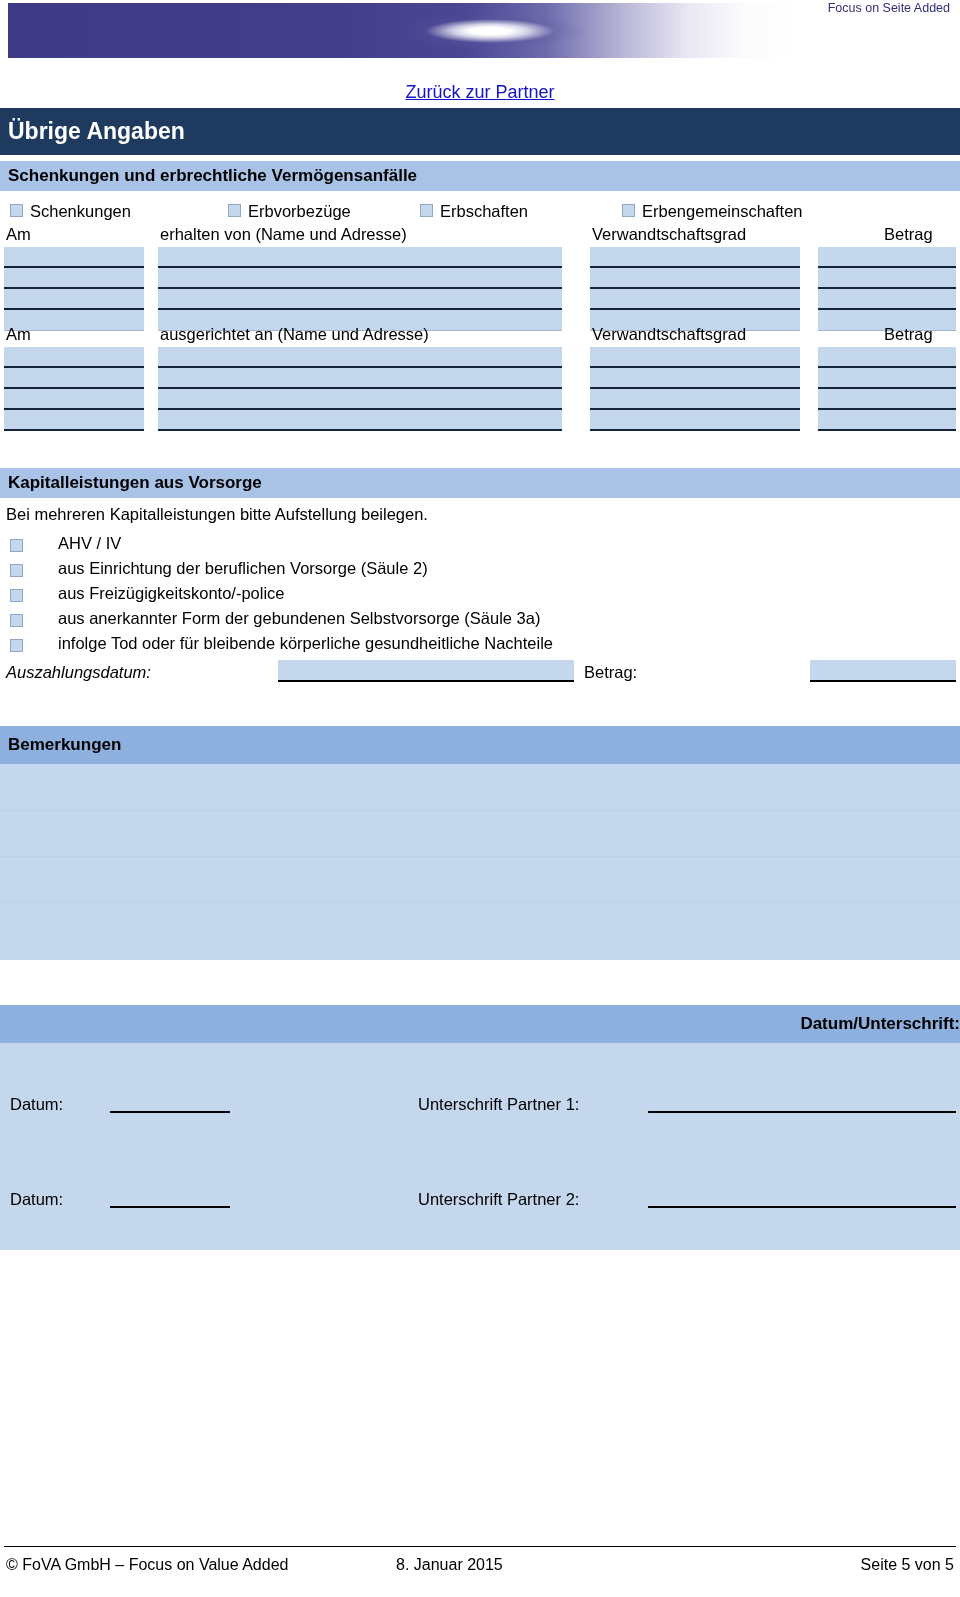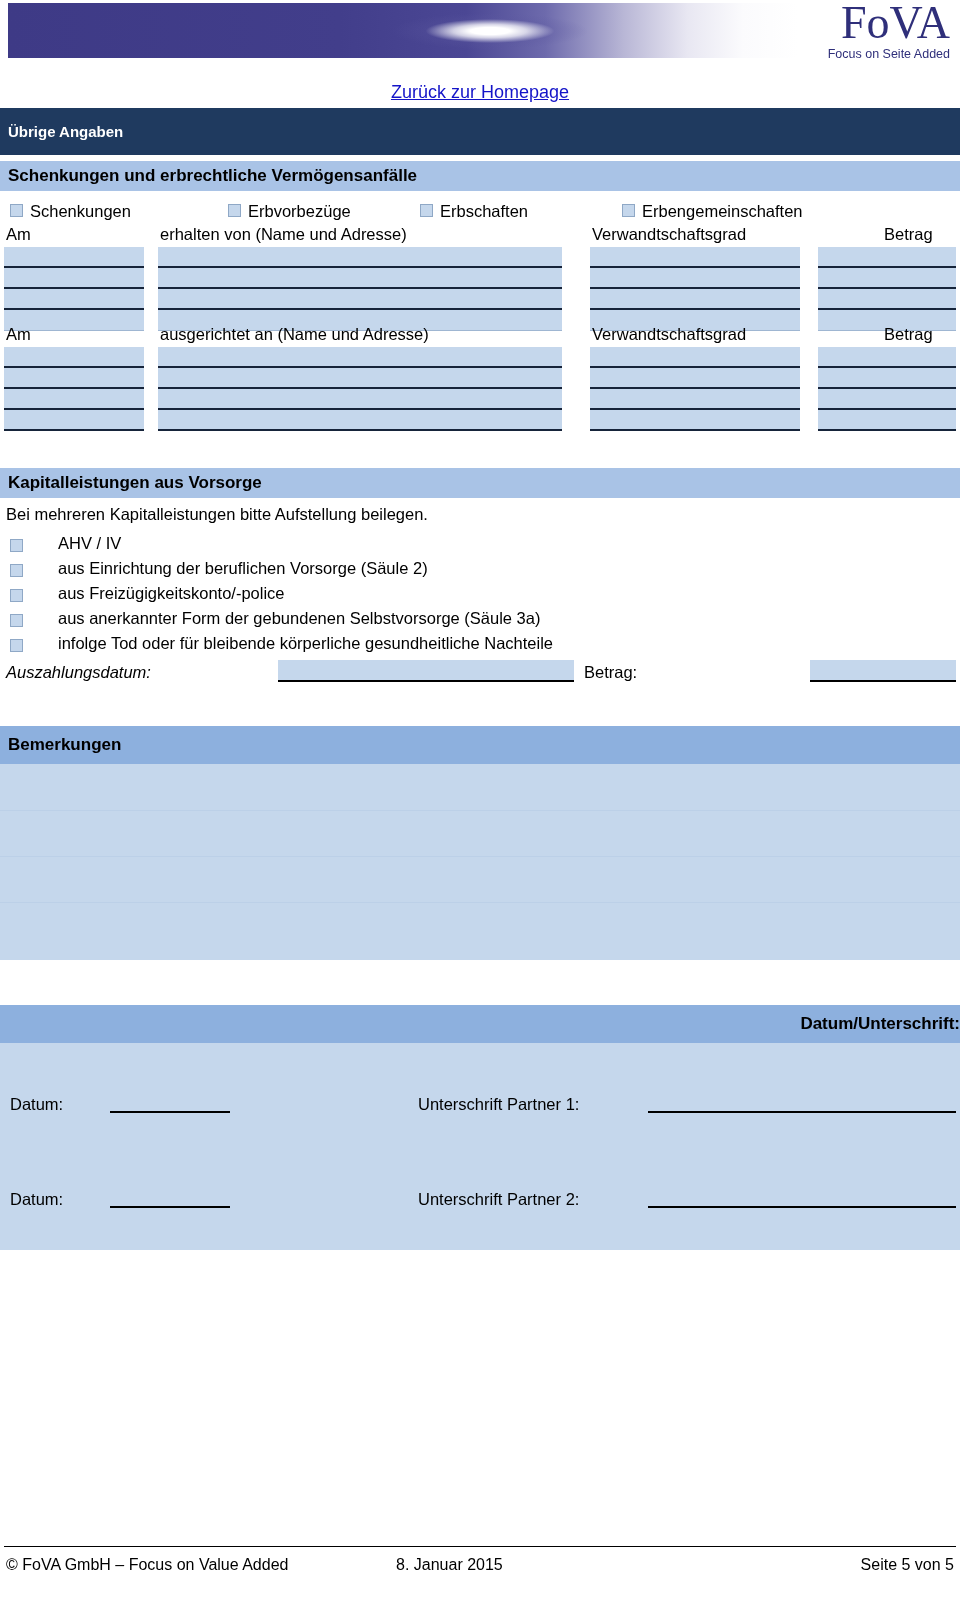--- a/index.html
+++ b/index.html
@@ -71,21 +71,21 @@
     cursor: pointer;
   }
 
   
   .title-bar {
     position: absolute;
     left: 0;
     width: 960px;
     background: #1f3a5f;
     color: #ffffff;
-    font-size: 15px;
+    font-size: 23px;
     font-weight: bold;
     display: flex;
     align-items: center;
     padding-left: 8px;
     box-sizing: border-box;
   }
   .section-bar {
     position: absolute;
     left: 0;
     width: 960px;
@@ -167,27 +167,26 @@
     font-size: 16px;
     white-space: nowrap;
   }
 </style>
 </head>
 <body>
 
 <div class="banner-wrap">
   <div class="banner-gradient"></div>
   <div class="logo-block">
-    <div class="logo-mark">FoVA</div>
     <div class="logo-tagline">Focus on Seite Added</div>
   </div>
 </div>
 
 <div class="backlink-row">
-  <span class="backlink">Zurück zur Homepage</span>
+  <span class="backlink">Zurück zur Partner</span>
 </div>
 
 <div class="title-bar" style="top:108px;height:47px;">
   <span>Übrige Angaben</span>
 </div>
 
 <div class="section-bar" style="top:161px;height:30px;">
   <span>Schenkungen und erbrechtliche Vermögensanfälle</span>
 </div>
 

